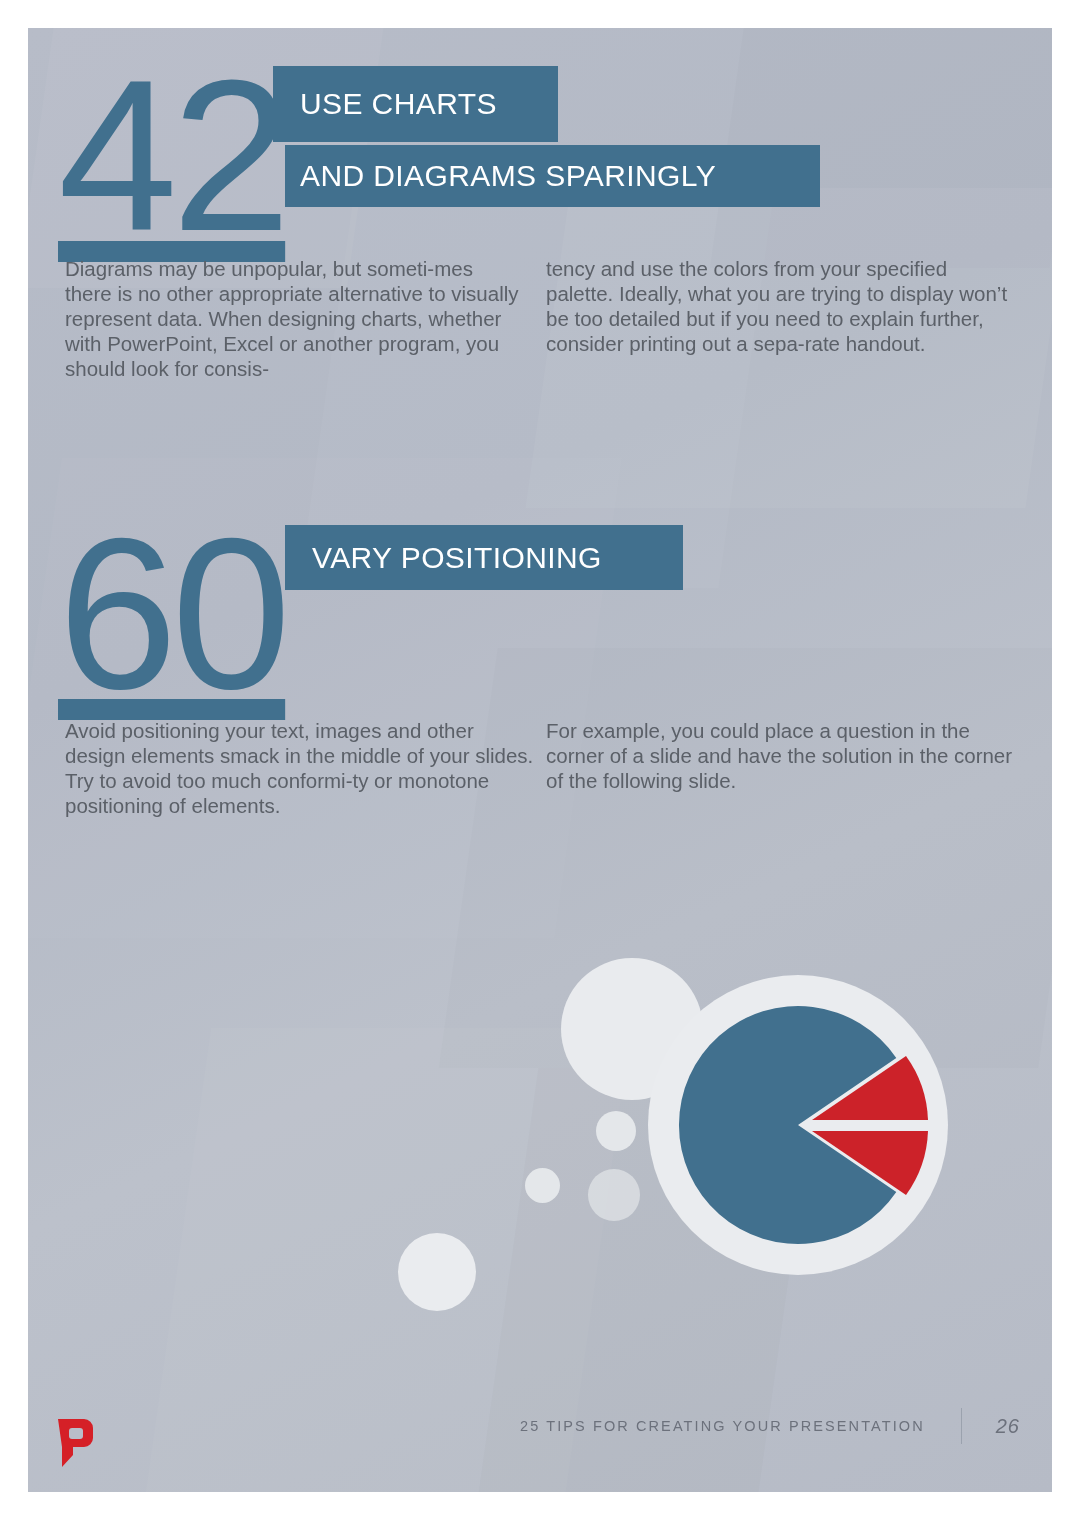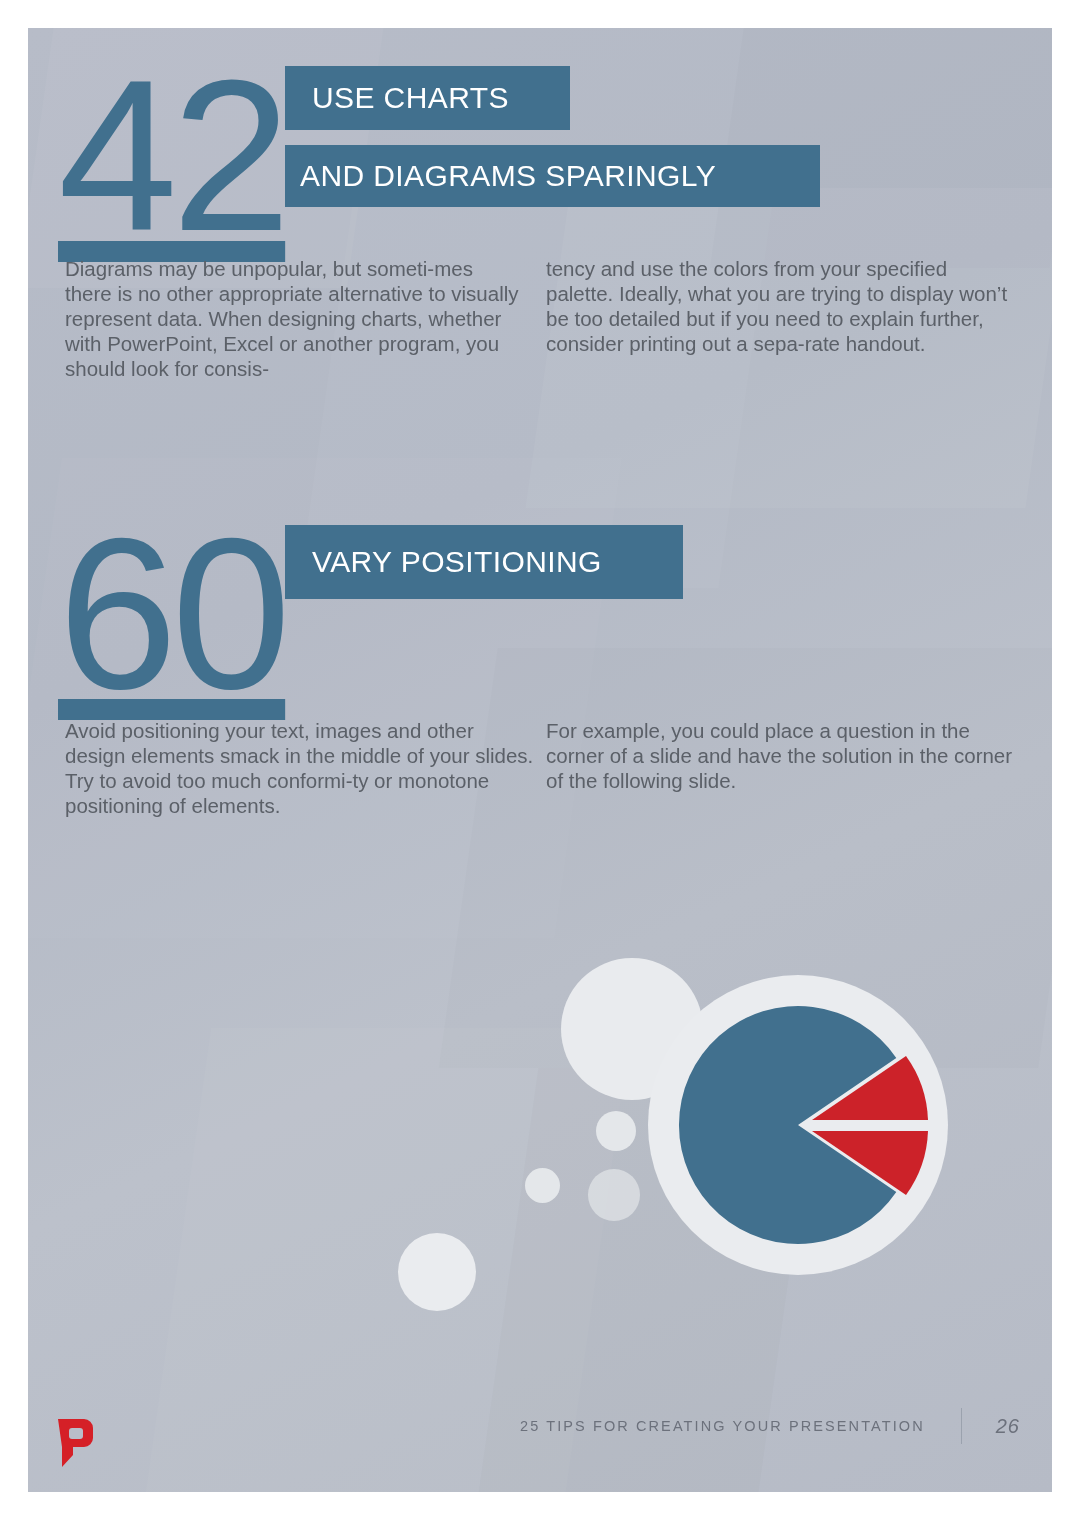--- a/index.html
+++ b/index.html
@@ -73,28 +73,28 @@
     position: absolute;
     color: #5b6068;
     font-size: 20.5px;
     line-height: 25px;
     font-weight: 400;
   }
   .body-col p { margin: 0; }
 
   
   #tip42-number { left: 30px;  top: 20px; }
-  #tip42-bar1 { left: 257px; top: 38px;  width: 285px; height: 64px; padding-left: 27px; }
+  #tip42-bar1 { left: 245px; top: 38px;  width: 285px; height: 76px; padding-left: 27px; }
   #tip42-bar2 { left: 257px; top: 117px; width: 535px; height: 62px; padding-left: 15px; }
   #tip42-col1 { left: 37px;  top: 228px; width: 460px; }
   #tip42-col2 { left: 518px; top: 228px; width: 470px; }
 
   
   #tip43-number { left: 30px;  top: 478px; }
-  #tip43-bar1 { left: 257px; top: 497px; width: 398px; height: 74px; padding-left: 27px; }
+  #tip43-bar1 { left: 257px; top: 497px; width: 398px; height: 65px; padding-left: 27px; }
   #tip43-col1 { left: 37px;  top: 690px; width: 470px; }
   #tip43-col2 { left: 518px; top: 690px; width: 470px; }
 
   
   .graphic { position: absolute; left: 480px; top: 930px; width: 545px; height: 360px; }
 
   .deco-circle { position: absolute; border-radius: 50%; }
   .dc-1 { left: 53px;  top: 0px;   width: 142px; height: 142px; background: #e9ebee; }
   .dc-2 { left: 88px;  top: 153px; width: 40px;  height: 40px;  background: #e4e7ea; }
   .dc-3 { left: 17px;  top: 210px; width: 35px;  height: 35px;  background: #e4e7ea; }

